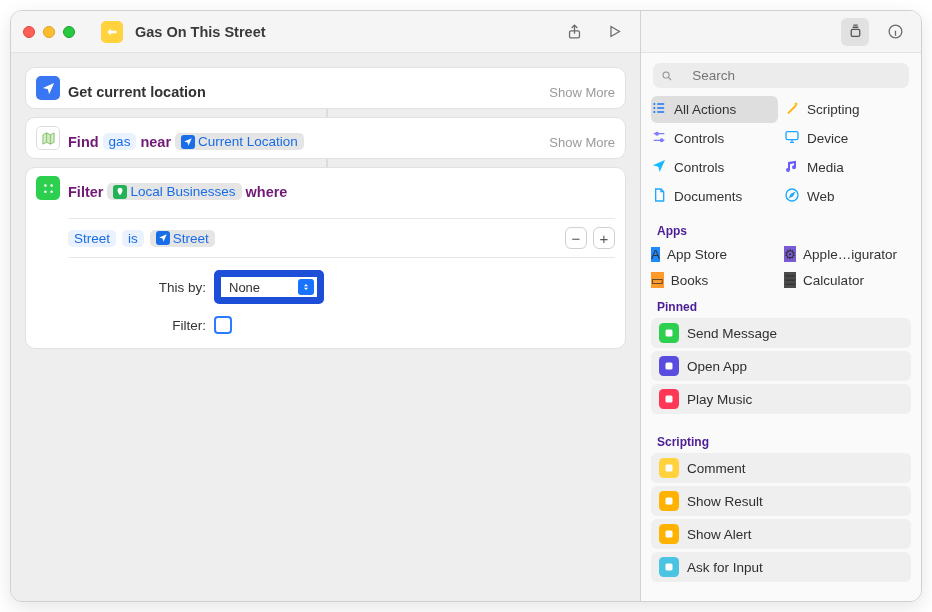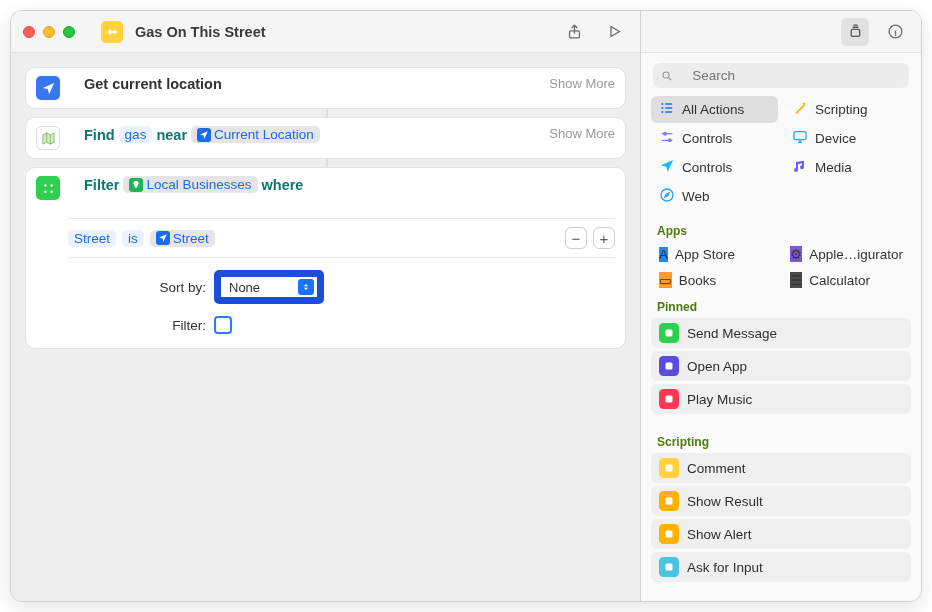--- a/index.html
+++ b/index.html
@@ -58,23 +58,23 @@
   .editor { padding: 14px; flex:1; overflow:auto; }
   .action-card {
     background: #fff;
     border: 1px solid #e1e1e1;
     border-radius: 10px;
     margin-bottom: 8px;
     padding: 0;
     position: relative;
   }
   .action-head {
-    display: flex; align-items: flex-start;
+    display: flex; align-items: flex-end;
     padding: 8px 10px;
-    gap: 24px;
+    gap: 8px;
   }
   .act-icon {
     width: 24px; height: 24px; border-radius: 5px;
     display: inline-flex; align-items:center; justify-content:center;
     color: #fff; flex-shrink:0;
   }
   .act-icon.blue { background:#3876f4; }
   .act-icon.maps { background:#fff; border:1px solid #dedede; }
   .act-icon.green{ background:#2ccf4e; }
   .act-icon svg { width: 15px; height: 15px; }
@@ -93,21 +93,21 @@
     border-radius:5px; padding: 1px 6px;
     font-size: 13.5px;
   }
   .token.var { background:#e5e5e5; }
   .token-icon {
     display:inline-flex; align-items:center; justify-content:center;
     background:#196de6; color:#fff; border-radius:3px;
     width:14px; height:14px;
   }
   .token-icon svg { width:10px; height:10px; }
-  .plain-word { font-weight:600; color:#0f766e; }
+  .plain-word { font-weight:600; color:#701a75; }
 
   .filter-body { padding: 4px 10px 14px 42px; }
   .filter-row {
     display:flex; align-items:center;
     border-top:1px solid #e8e8e8;
     border-bottom:1px solid #e8e8e8;
     padding: 8px 0;
     margin-top:6px;
   }
   .filter-row .token { margin-right:6px; }
@@ -156,27 +156,27 @@
   .search input {
     border:none; background:transparent; outline:none;
     font-size:13.5px; color:#555; width:100%;
   }
   .cat-grid {
     display:grid; grid-template-columns: 1fr 1fr; gap: 2px 6px;
     padding: 0 10px 6px;
   }
   .cat-item {
     display:flex; align-items:center; gap:7px;
-    padding: 4px 8px; border-radius:6px;
+    padding: 4px 0; border-radius:6px;
     font-size:13.5px; color:#333;
   }
   .cat-item.active { background:#dedede; }
   .cat-item svg { width:16px; height:16px; }
   .sec-header {
-    font-size:12px; color:#4d7c0f; font-weight:600;
+    font-size:12px; color:#4c1d95; font-weight:600;
     padding: 8px 16px 4px;
   }
   .list-wrap { overflow:auto; flex:1; }
   .s-list { padding: 0 10px 10px; }
   .s-item {
     display:flex; align-items:center; gap:8px;
     padding: 5px 8px; border-radius:6px;
     font-size:13.5px; color:#2f2f2f;
     background:#efefef; margin-bottom:3px;
   }
@@ -301,21 +301,21 @@
               </span>
               <span>Street</span>
             </span>
             <span class="row-controls">
               <span class="round-btn">−</span>
               <span class="round-btn">+</span>
             </span>
           </div>
 
           <div class="form-row">
-            <span class="label">Sort by:</span>
+            <span class="label">This by:</span>
             <span class="select">
               <span>None</span>
               <span class="chevrons">
                 <svg viewBox="0 0 24 24" fill="currentColor">
                     <path d="M7 10l5-5 5 5zM7 14l5 5 5-5z"></path>
                   </svg>
               </span>
             </span>
           </div>
 
@@ -397,20 +397,27 @@
           <span>Controls</span>
         </div>
         <div class="cat-item">
           <span style="color:#6a5dff"><svg viewBox="0 0 24 24" fill="currentColor">
               <path d="M9 18a3 3 0 11-3-3V6l12-2v10a3 3 0 11-3-3V8L9 9.5z"></path>
             </svg></span>
           <span>Media</span>
         </div>
         <div class="cat-item">
           <span style="color:#1fa8ff"><svg viewBox="0 0 24 24" fill="none" stroke="currentColor" stroke-width="2">
+              <path d="M7 3h8l4 4v14H7z"></path>
+              <path d="M15 3v4h4"></path>
+            </svg></span>
+          <span>Documents</span>
+        </div>
+        <div class="cat-item">
+          <span style="color:#1fa8ff"><svg viewBox="0 0 24 24" fill="none" stroke="currentColor" stroke-width="2">
               <circle cx="12" cy="12" r="9"></circle>
               <path d="M15 9l-2 4-4 2 2-4z" fill="currentColor"></path>
             </svg></span>
           <span>Web</span>
         </div>
       </div>
 
     <div class="list-wrap">
       <div class="sec-header">Apps</div>
       <div class="cat-grid" id="apps-grid" style="padding-bottom:0">

